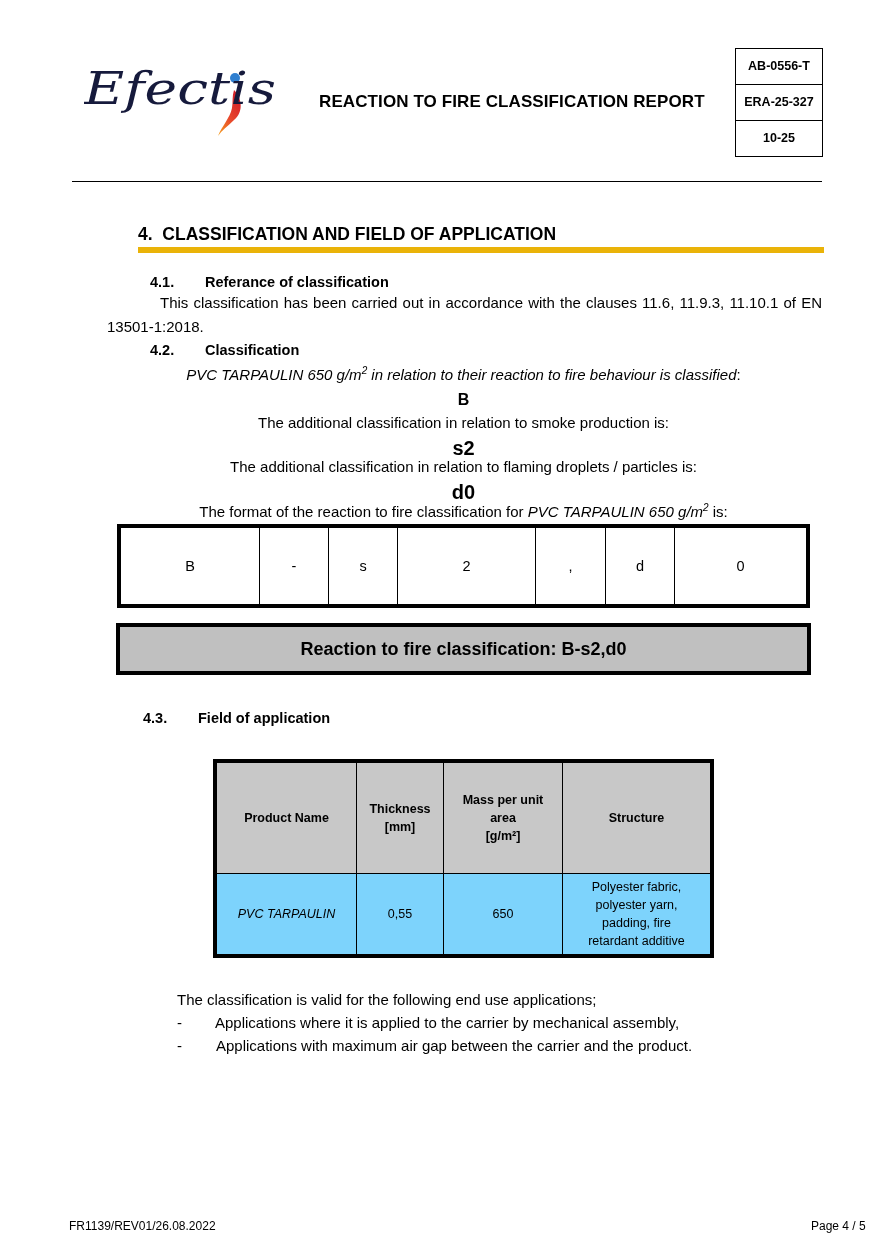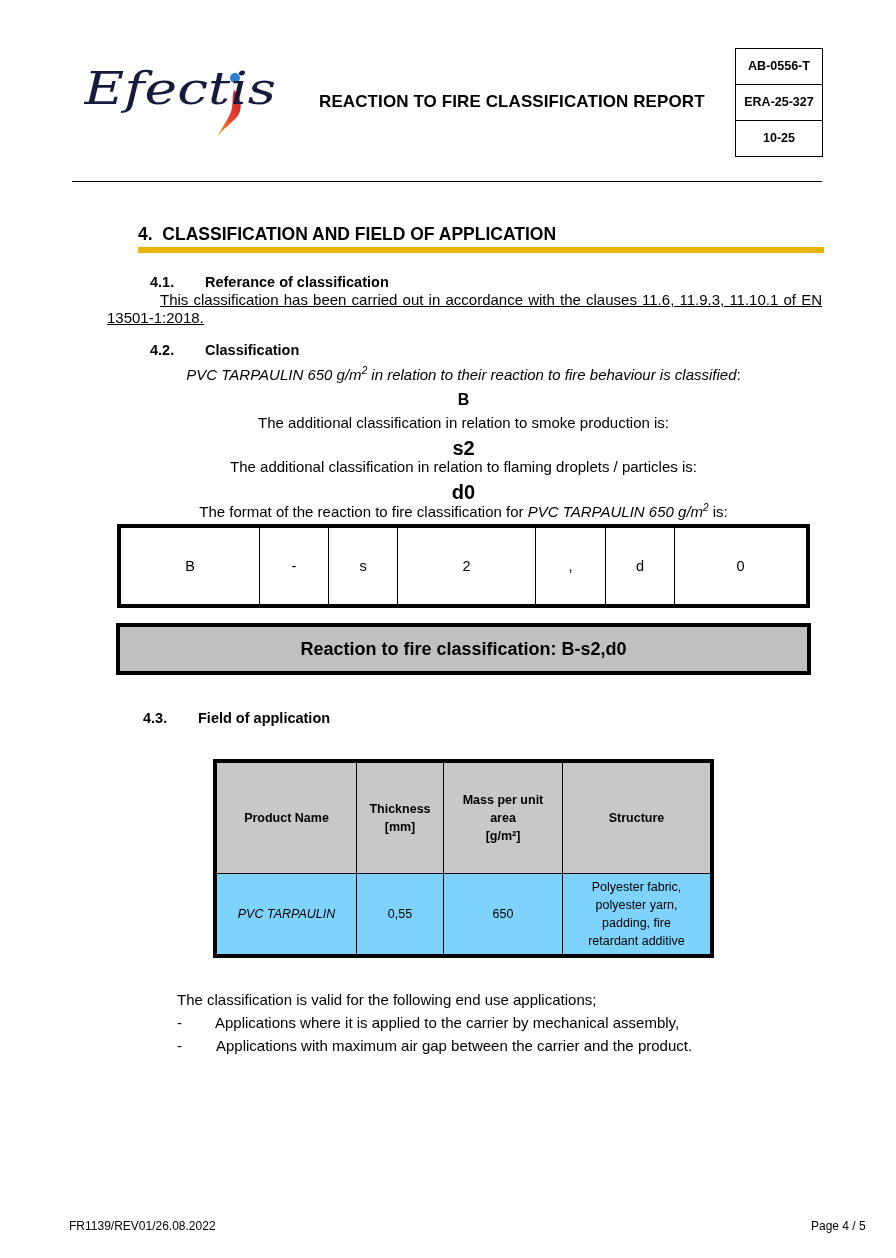--- a/index.html
+++ b/index.html
@@ -12,21 +12,21 @@
   #report-title { left: 319px; top: 92px; font-size: 17px; font-weight: bold; white-space: nowrap; letter-spacing: 0.1px; }
   #ref-box { left: 735px; top: 48px; width: 86px; border: 1px solid #000; }
   #ref-box .cell { height: 35px; line-height: 35px; text-align: center; font-size: 12.5px; font-weight: bold; border-top: 1px solid #000; }
   #ref-box .cell:first-child { border-top: none; }
   #header-rule { left: 72px; top: 181px; width: 750px; height: 0; border-top: 1px solid #000; }
 
   
   #sec4 { left: 138px; top: 224px; width: 686px; font-size: 17.5px; font-weight: bold; border-bottom: 6px solid #eab308; padding-bottom: 2px; }
   .subhead { font-size: 14.5px; font-weight: bold; white-space: nowrap; }
   .subhead .num { display: inline-block; width: 55px; }
-  .para { font-size: 15px; line-height: 18px; text-decoration: underline; }
+  .para { font-size: 15px; line-height: 24px; }
   .center-line { left: 117px; width: 693px; text-align: center; font-size: 15px; }
   .center-bold { left: 117px; width: 693px; text-align: center; font-size: 20px; font-weight: bold; }
   sup { font-size: 10px; line-height: 0; }
 
   
   #class-table { left: 117px; top: 524px; width: 693px; height: 84px; border: 3px solid #000; box-sizing: border-box; }
   #class-table table { border-collapse: collapse; width: 100%; height: 100%; table-layout: fixed; }
   #class-table td { border: 1px solid #000; text-align: center; font-size: 14.5px; }
   #class-table tr.hdr td { background: #c0c0c0; font-weight: bold; height: 40px; }
   #class-table tr.val td { background: #fff; height: 39px; }

